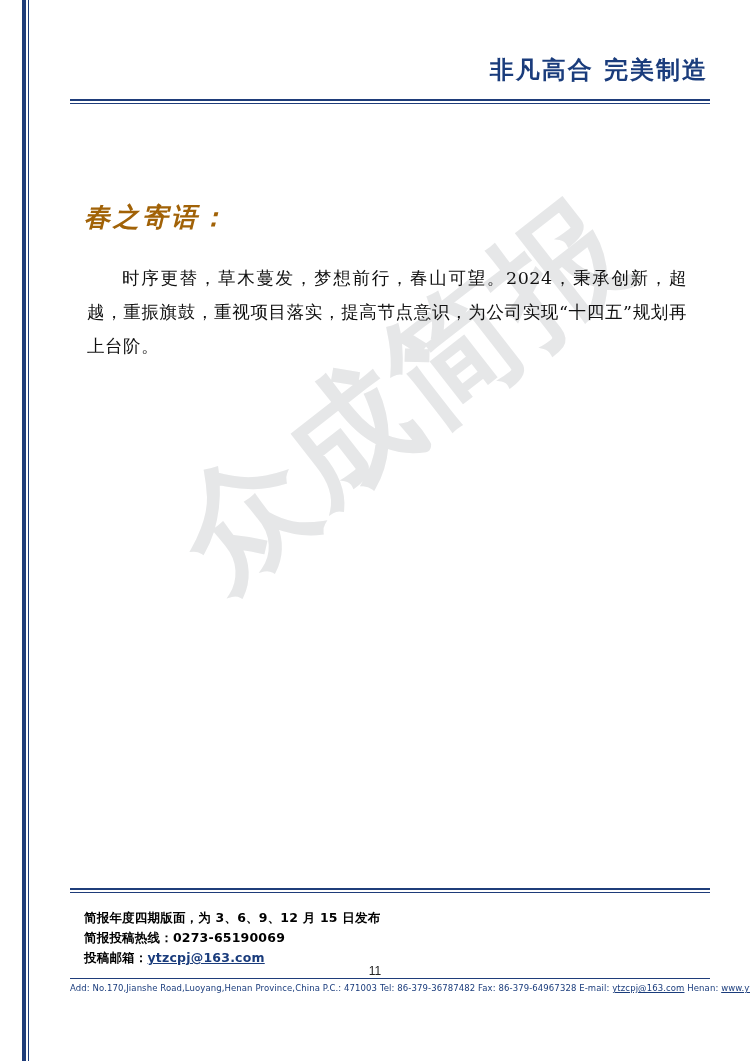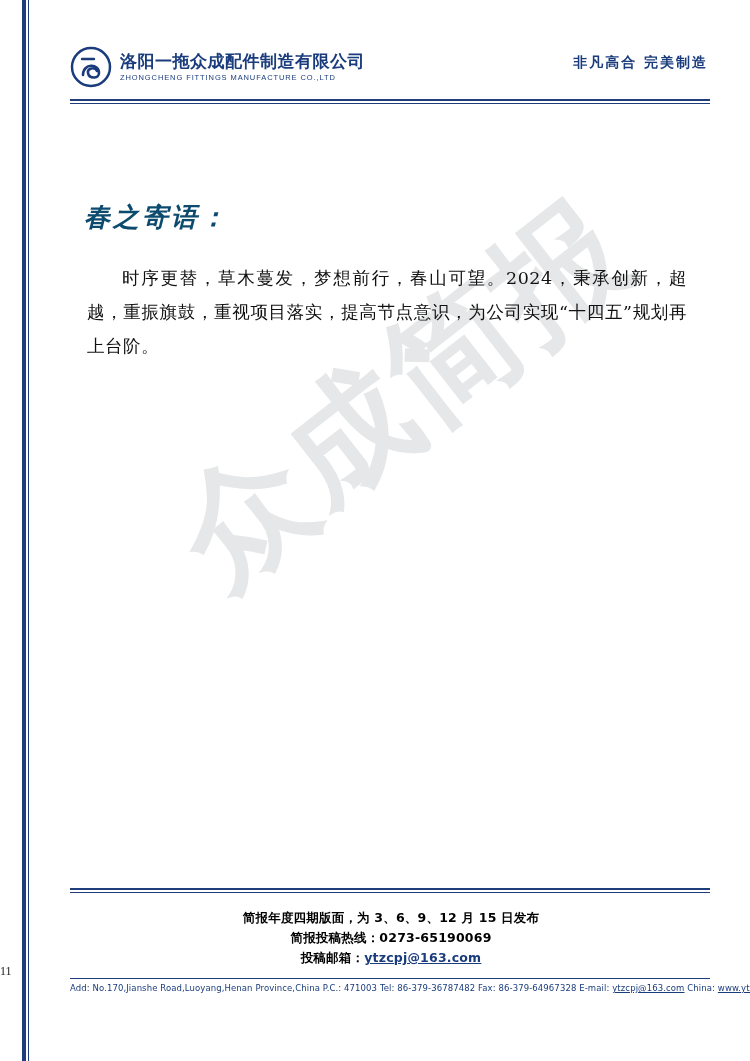--- a/index.html
+++ b/index.html
@@ -79,21 +79,21 @@
     letter-spacing: 0.9px;
     line-height: 10px;
     white-space: nowrap;
     margin-top: 2px;
   }
   .slogan {
     position: absolute;
     right: 2px;
     top: 10px;
     font-family: "DejaVu Sans", sans-serif;
-    font-size: 14px;
+    font-size: 24px;
     font-weight: bold;
     color: #1a3c7c;
     letter-spacing: 2px;
     white-space: nowrap;
   }
   .header-rule {
     position: absolute;
     left: 70px;
     top: 99px;
     width: 640px;
@@ -134,21 +134,21 @@
     left: 70px;
     top: 200px;
     width: 620px;
     z-index: 2;
   }
   .section-title {
     font-family: "DejaVu Serif", serif;
     font-size: 26px;
     font-weight: bold;
     font-style: italic;
-    color: #0c4a6e;
+    color: #a16207;
     letter-spacing: 3px;
     margin: 0 0 26px 14px;
   }
   .body-text {
     font-family: "DejaVu Serif", serif;
     font-size: 17.5px;
     color: #111111;
     line-height: 34px;
     letter-spacing: 0.5px;
     text-align: justify;
@@ -169,43 +169,43 @@
   .footer-rule2 {
     position: absolute;
     left: 70px;
     top: 892px;
     width: 640px;
     height: 0;
     border-top: 1px solid #1f3d7a;
   }
   .footer-block {
     position: absolute;
-    left: 71px;
+    left: 84px;
     top: 908px;
     width: 640px;
-    text-align: center;
   }
   .footer-line {
     font-family: "DejaVu Sans", sans-serif;
     font-size: 12.5px;
     font-weight: bold;
     color: #000000;
     line-height: 20px;
     letter-spacing: 0.2px;
   }
   .footer-line .mail {
     color: #1a3c7c;
     text-decoration: underline;
   }
   .page-number {
     position: absolute;
     left: 0;
     right: 0;
     top: 964px;
-    font-family: Liberation Serif, serif;
+    text-align: center;
+    font-family: Liberation Sans, sans-serif;
     font-size: 12px;
     color: #222222;
   }
   .contact-rule {
     position: absolute;
     left: 70px;
     top: 978px;
     width: 640px;
     height: 0;
     border-top: 1.5px solid #1f3d7a;
@@ -231,33 +231,20 @@
 </style>
 </head>
 <body>
 
 <div class="page">
 
   <div class="left-bar"></div>
   <div class="left-bar-inner"></div>
 
   <div class="header">
-    <div class="logo-wrap">
-      <div class="logo-mark">
-        <svg width="42" height="42" viewBox="0 0 42 42" aria-hidden="true">
-          <circle cx="21" cy="21" r="19" fill="none" stroke="#1a3c7c" stroke-width="2.5"></circle>
-          <path d="M13 29 C13 17, 29 17, 29 27 C29 33, 19 33, 18 27 C17.2 22, 25 20.5, 27 25" fill="none" stroke="#1a3c7c" stroke-width="2.6" stroke-linecap="round"></path>
-          <path d="M12 13 L24 13" stroke="#1a3c7c" stroke-width="2.4" stroke-linecap="round"></path>
-        </svg>
-      </div>
-      <div class="logo-text">
-        <div class="logo-cn">洛阳一拖众成配件制造有限公司</div>
-        <div class="logo-en">ZHONGCHENG FITTINGS MANUFACTURE CO.,LTD</div>
-      </div>
-    </div>
     <div class="slogan">非凡高合  完美制造</div>
   </div>
   <div class="header-rule"></div>
   <div class="header-rule2"></div>
 
   <div class="watermark">众成简报</div>
 
   <div class="content">
     <h1 class="section-title">春之寄语：</h1>
     <p class="body-text">时序更替，草木蔓发，梦想前行，春山可望。2024，秉承创新，超越，重振旗鼓，重视项目落实，提高节点意识，为公司实现“十四五”规划再上台阶。</p>
@@ -269,16 +256,16 @@
   <div class="footer-block">
     <div class="footer-line">简报年度四期版面，为 3、6、9、12 月 15 日发布</div>
     <div class="footer-line">简报投稿热线：0273-65190069</div>
     <div class="footer-line"><span>投稿邮箱：</span><span class="mail">ytzcpj@163.com</span></div>
   </div>
 
   <div class="page-number">11</div>
 
   <div class="contact-rule"></div>
   <div class="contact">
-    <div><span>Add: No.170,Jianshe Road,Luoyang,Henan Province,China  P.C.: 471003  Tel: 86-379-36787482  Fax: 86-379-64967328  E-mail: </span><span class="u">ytzcpj@163.com</span><span>  China: </span><span class="u">www.ytzcpj.com</span></div>
+    <div><span>Add: No.170,Jianshe Road,Luoyang,Henan Province,China  P.C.: 471003  Tel: 86-379-36787482  Fax: 86-379-64967328  E-mail: </span><span class="u">ytzcpj@163.com</span><span>  Henan: </span><span class="u">www.ytzcpj.com</span></div>
   </div>
 
 </div>
 
 </body></html>

